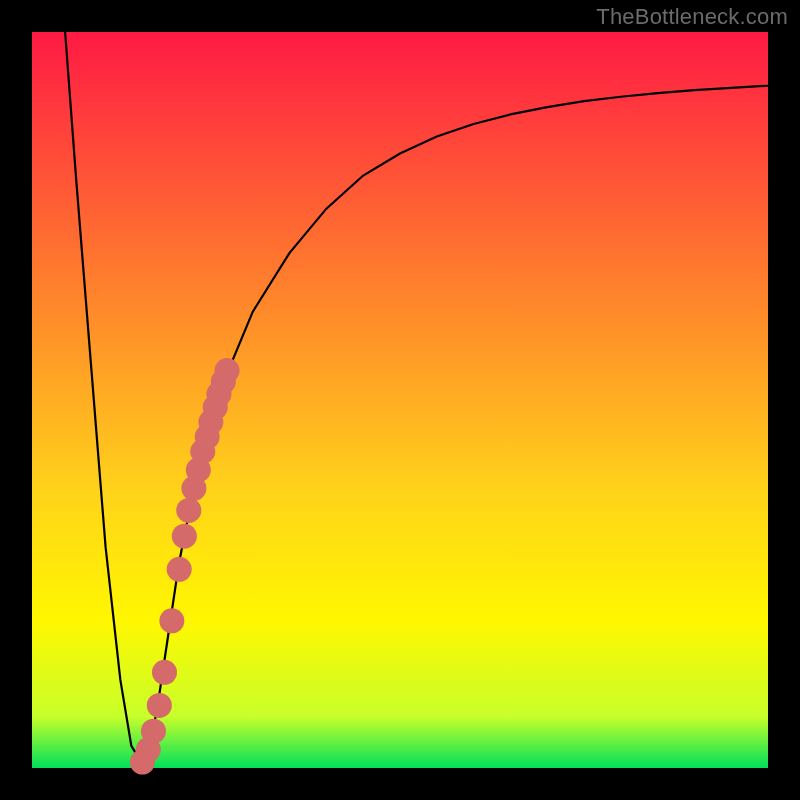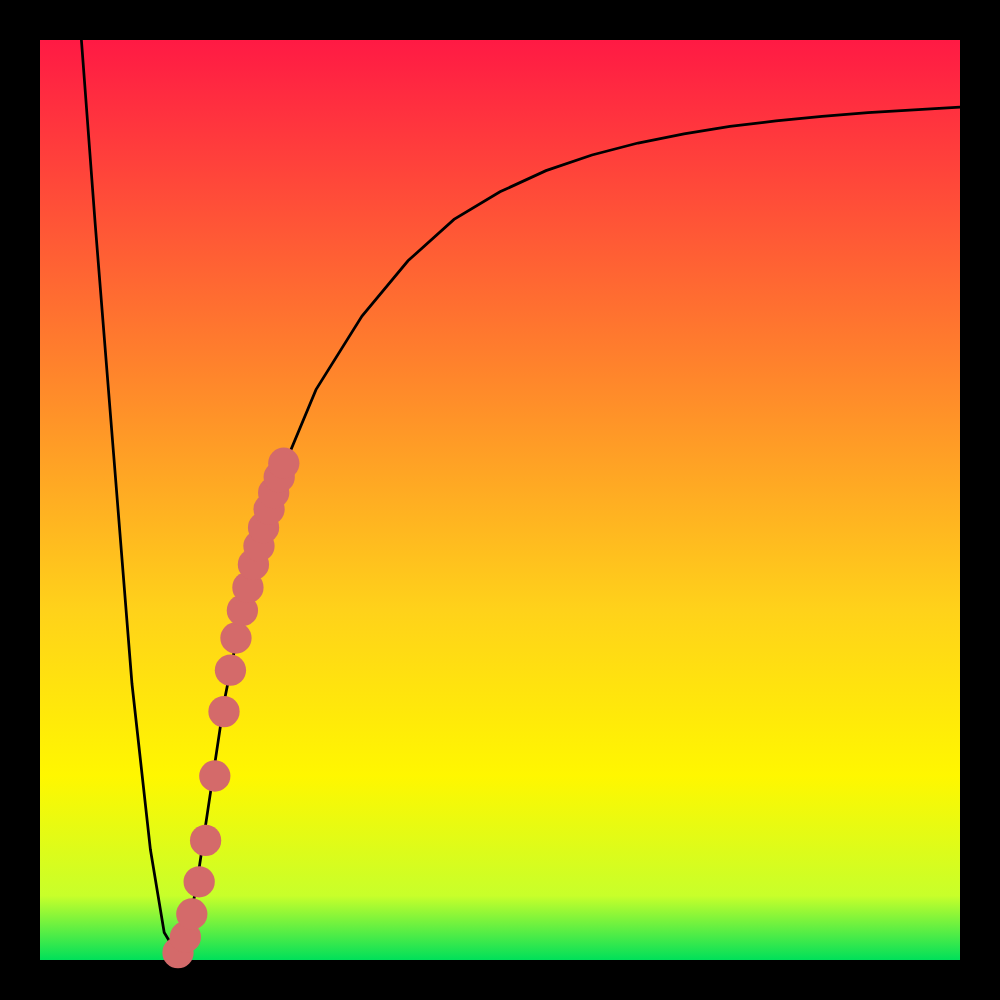--- a/index.html
+++ b/index.html
@@ -69,13 +69,14 @@
         <circle cx="202.75" cy="451.52" r="12.51" fill="#d46a6a"></circle>
         <circle cx="207.17" cy="436.80" r="12.51" fill="#d46a6a"></circle>
         <circle cx="210.85" cy="422.08" r="12.51" fill="#d46a6a"></circle>
         <circle cx="215.26" cy="407.36" r="12.51" fill="#d46a6a"></circle>
         <circle cx="218.94" cy="394.11" r="12.51" fill="#d46a6a"></circle>
         <circle cx="223.36" cy="381.60" r="12.51" fill="#d46a6a"></circle>
         <circle cx="227.04" cy="370.56" r="12.51" fill="#d46a6a"></circle>
       </g>
   </svg>
 
+  <div class="watermark">TheBottleneck.com</div>
 </div>
 
 </body></html>

